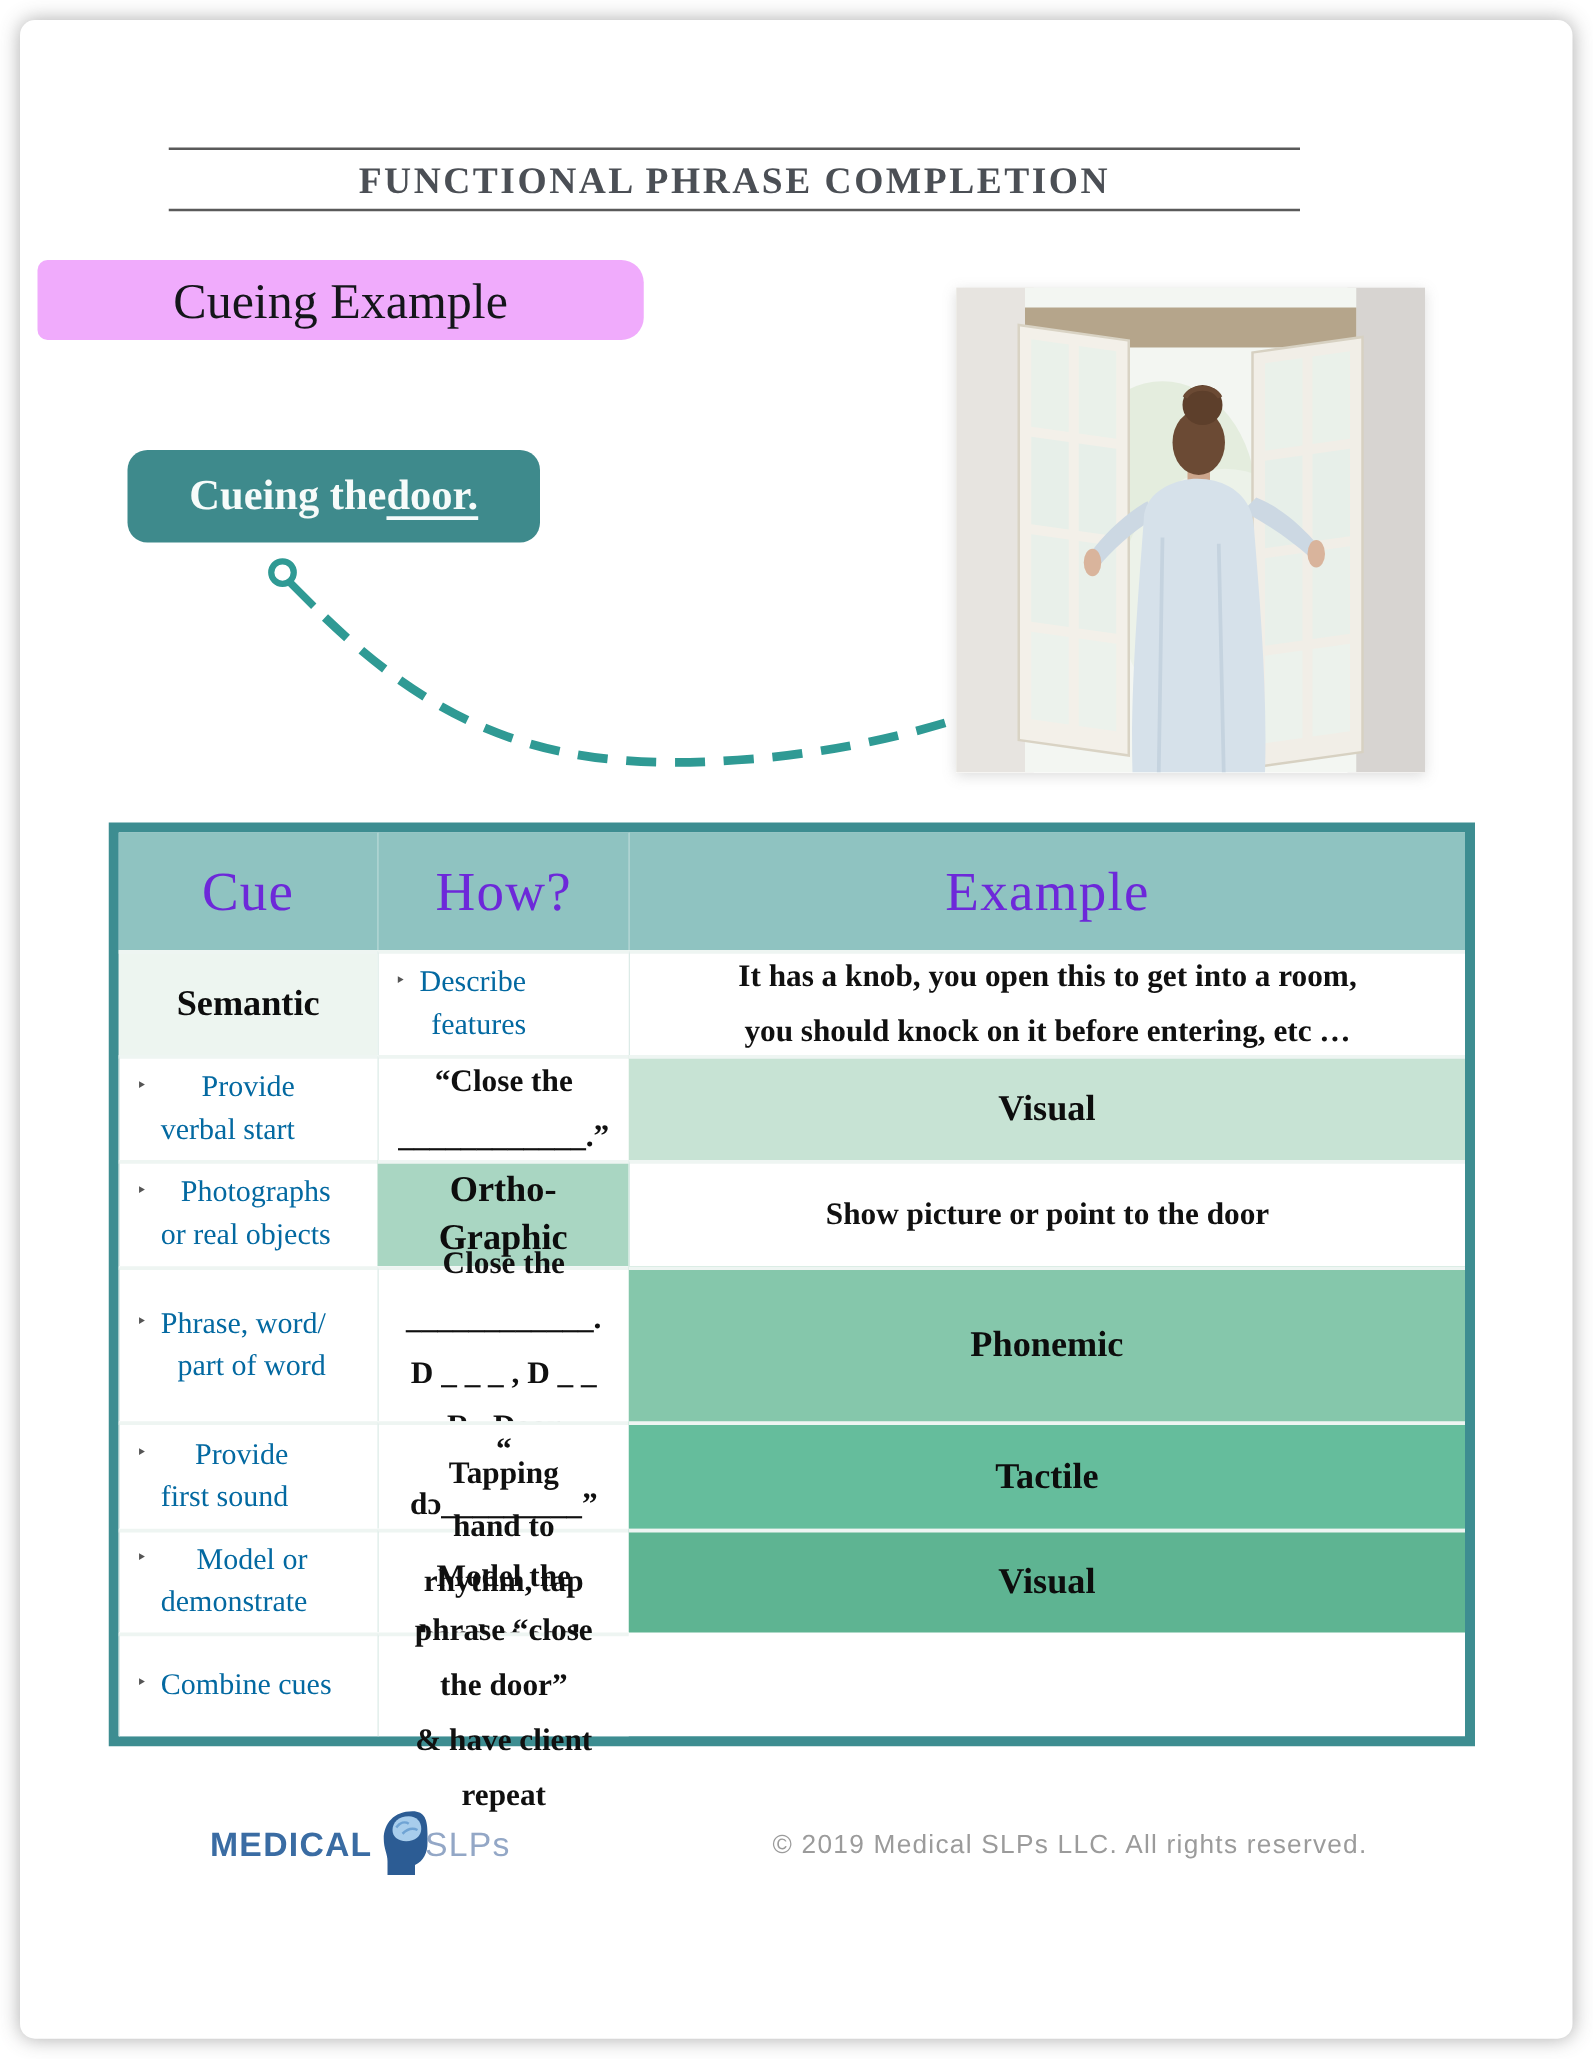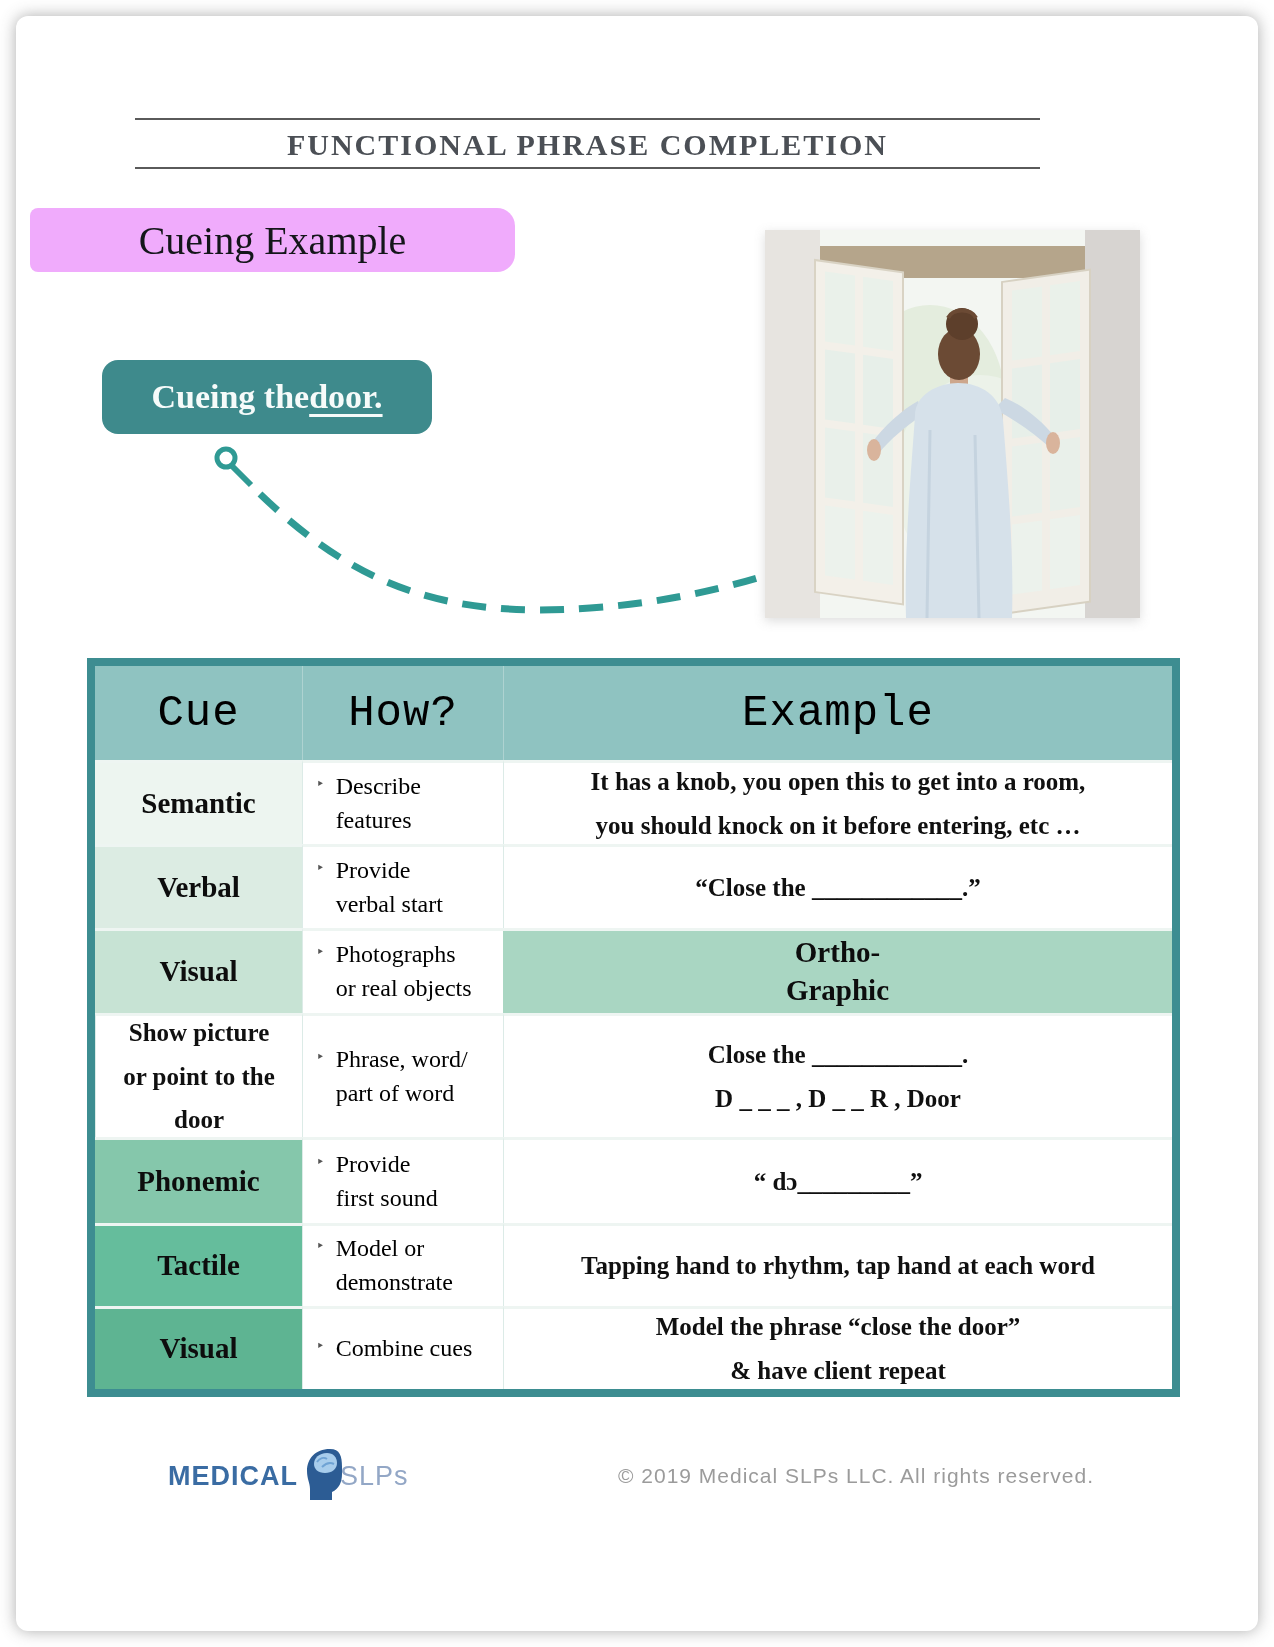--- a/index.html
+++ b/index.html
@@ -42,37 +42,37 @@
   
   .cue-table {
     position:absolute; left:71px; top:642px; width:1093px; height:739px;
     border:8px solid #3d8d91; background:#ffffff;
     display:grid;
     grid-template-columns:207px 201px 1fr;
     grid-template-rows:94px 84px 84px 85px 124px 86px 83px 83px;
   }
   .th {
     background:#8fc3c1; display:flex; align-items:center; justify-content:center;
-    font-family:Liberation Mono, monospace; font-weight:300;
-    font-size:44px; color:#000000; letter-spacing:1px;
+    font-family:Liberation Serif, serif; font-weight:300;
+    font-size:44px; color:#6d28d9; letter-spacing:1px;
   }
   .th + .th { border-left:1px solid #aed3d1; }
   .cell { border-top:3px solid #eef5f2; }
   .cue-cell {
     display:flex; align-items:center; justify-content:center; text-align:center;
     font-weight:700; font-size:29px; color:#0d0d0d;
     white-space:pre-line; line-height:1.3;
   }
   .how-cell {
     background:#ffffff; border-left:1px solid #dcebe7;
     display:flex; align-items:center; padding-left:14px; padding-right:6px;
   }
   .how-inner { display:flex; align-items:flex-start; }
   .bullet { font-size:18px; color:#555; margin:5px 12px 0 0; line-height:1; }
-  .how-text { font-size:24px; color:#000000; white-space:pre-line; line-height:1.4; }
+  .how-text { font-size:24px; color:#0369a1; white-space:pre-line; line-height:1.4;text-align:right; }
   .ex-cell {
     background:#ffffff; border-left:1px solid #dcebe7;
     display:flex; align-items:center; justify-content:center; text-align:center;
     font-weight:700; font-size:25px; color:#101010;
     white-space:pre-line; line-height:1.75; padding:0 27px;
   }
   
   .logo { position:absolute; left:152px; top:1432px; height:56px; display:flex; align-items:center; font-family:"Liberation Sans", sans-serif; }
   .logo-medical { font-weight:700; font-size:27px; letter-spacing:1px; color:#3a6ca3; }
   .logo-head { width:46px; height:54px; margin:0 -6px 0 2px; position:relative; top:-2px; }
@@ -164,21 +164,20 @@
     <div class="cell how-cell">
         <span class="how-inner">
           <span class="bullet">‣</span>
           <span class="how-text">Describe
 features</span>
         </span>
       </div>
     <div class="cell ex-cell">It has a knob, you open this to get into a room,
 you should knock on it before entering, etc …</div>
 
-    <div class="cell cue-cell" style="background-color: rgb(220, 236, 227);">Verbal</div>
     <div class="cell how-cell">
         <span class="how-inner">
           <span class="bullet">‣</span>
           <span class="how-text">Provide
 verbal start</span>
         </span>
       </div>
     <div class="cell ex-cell">“Close the ____________.”</div>
 
     <div class="cell cue-cell" style="background-color: rgb(199, 227, 212);">Visual</div>

